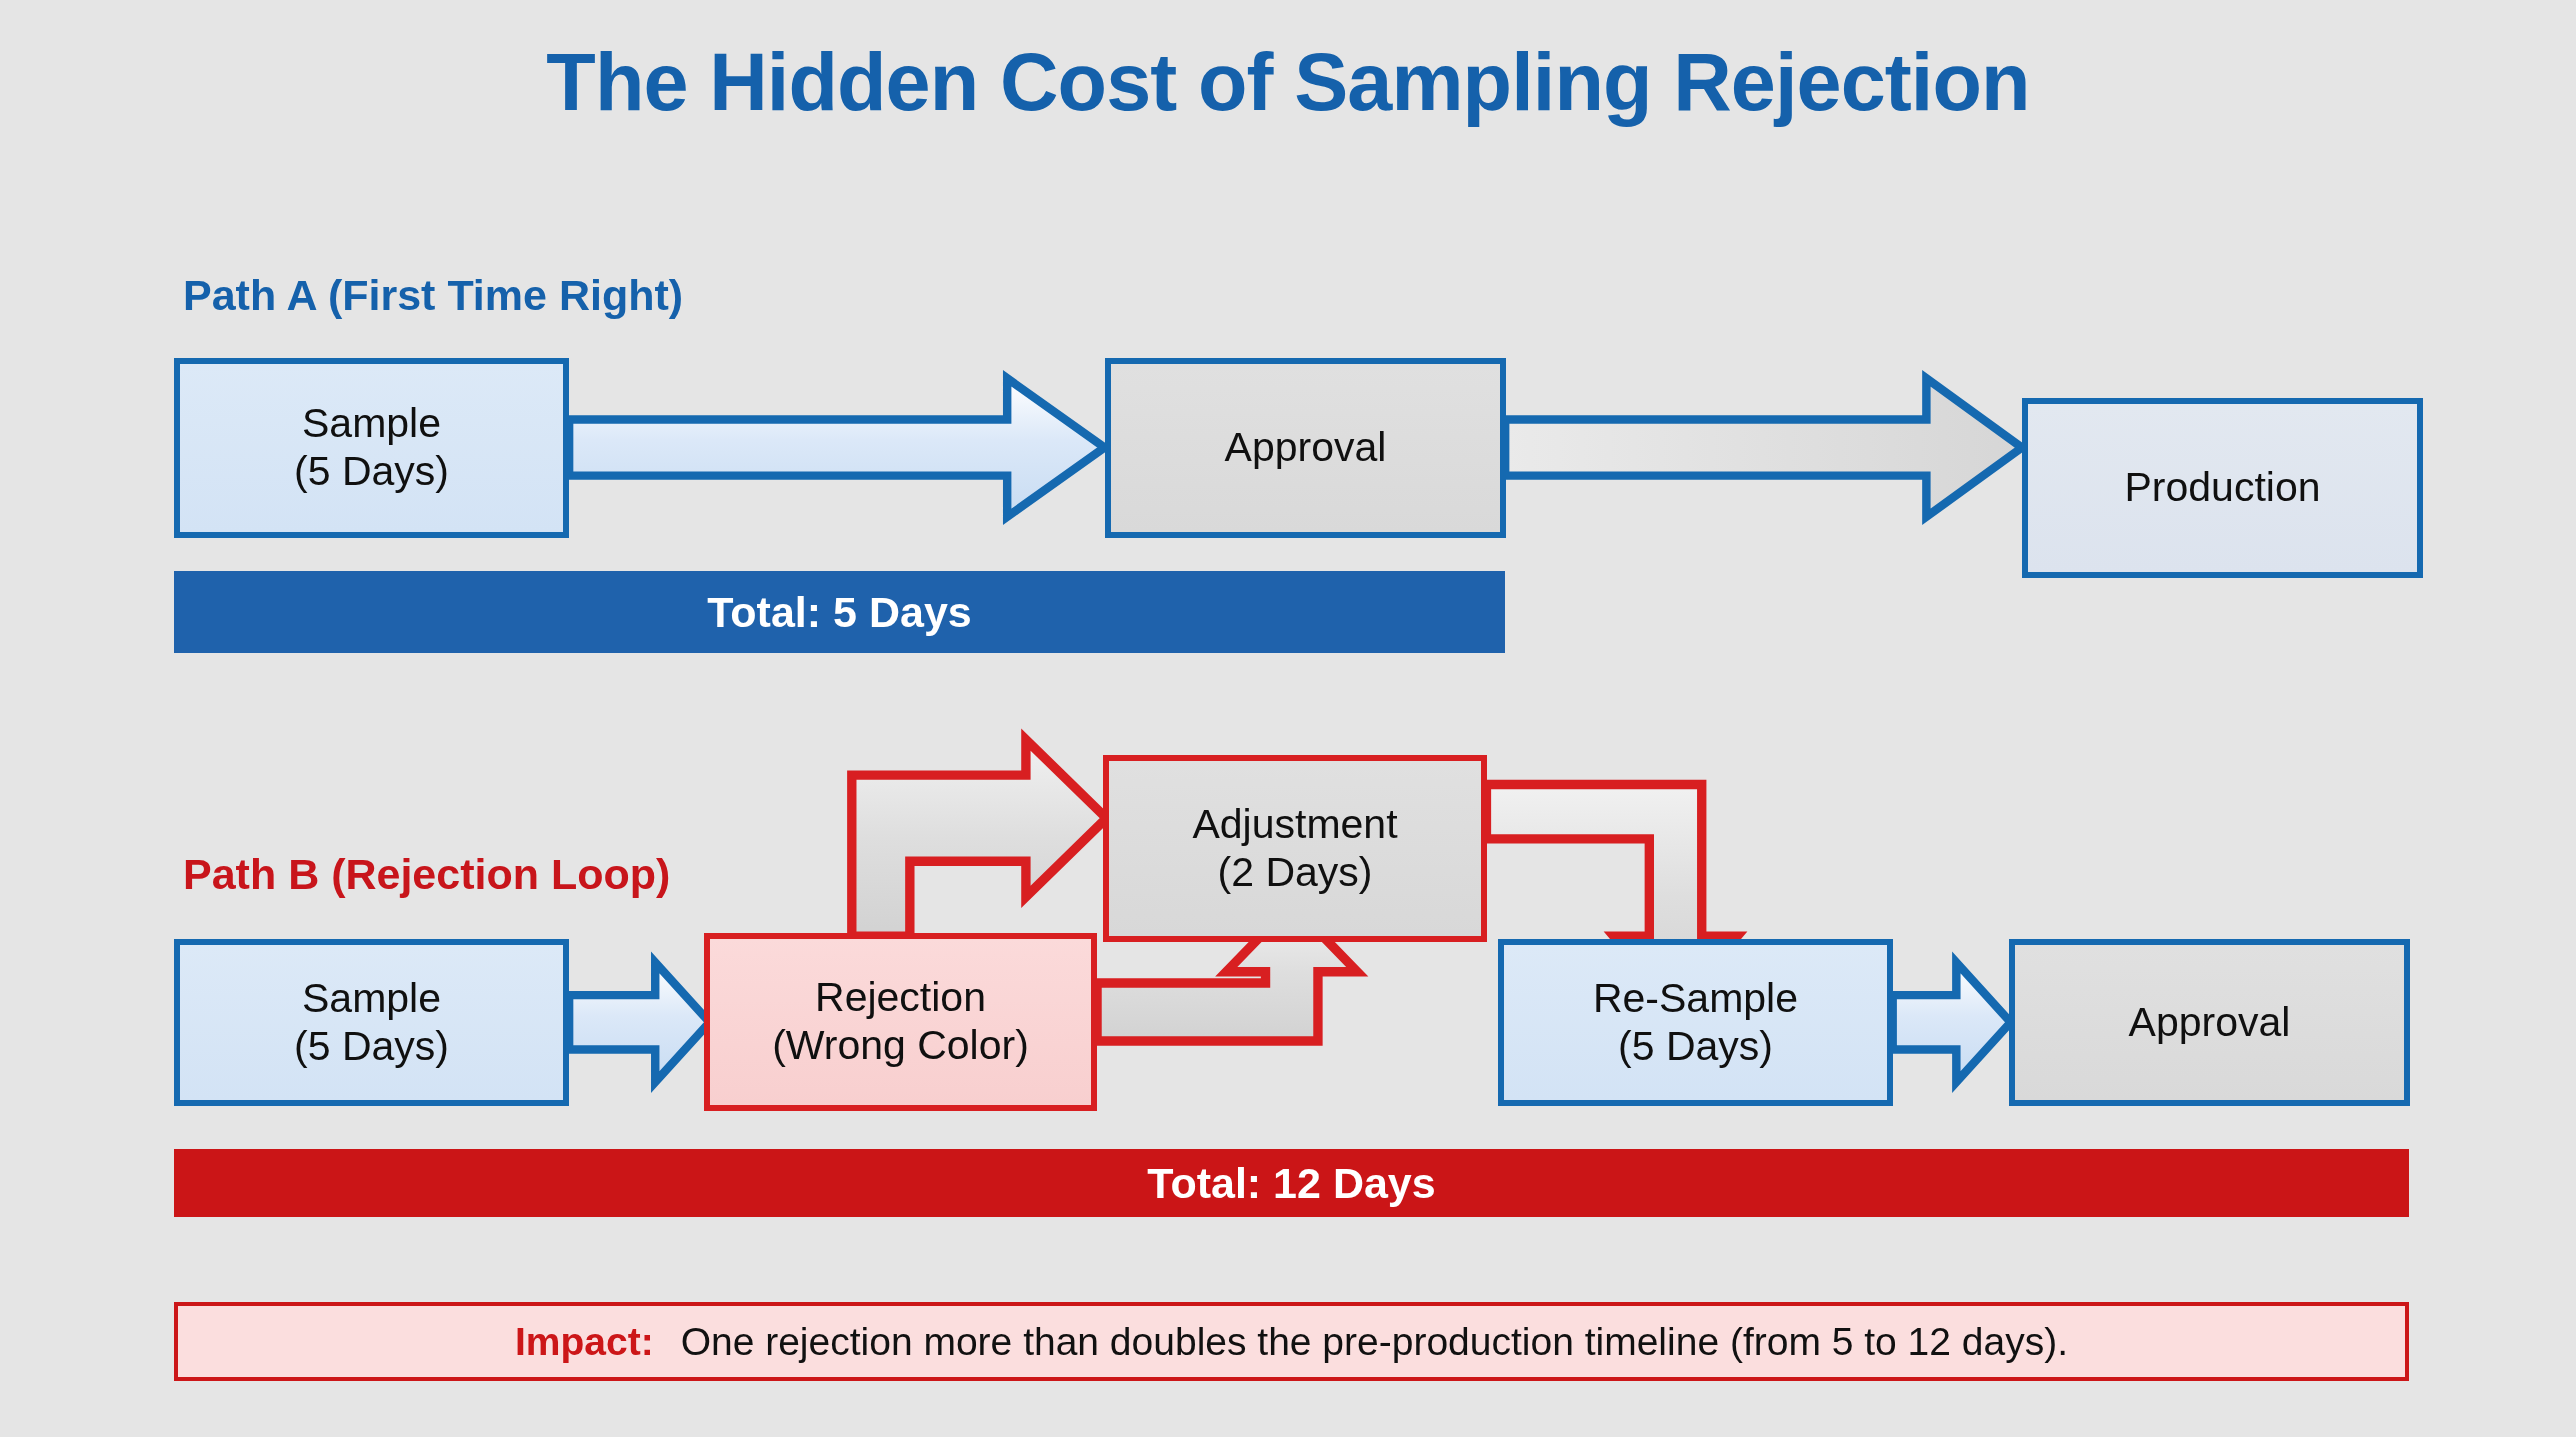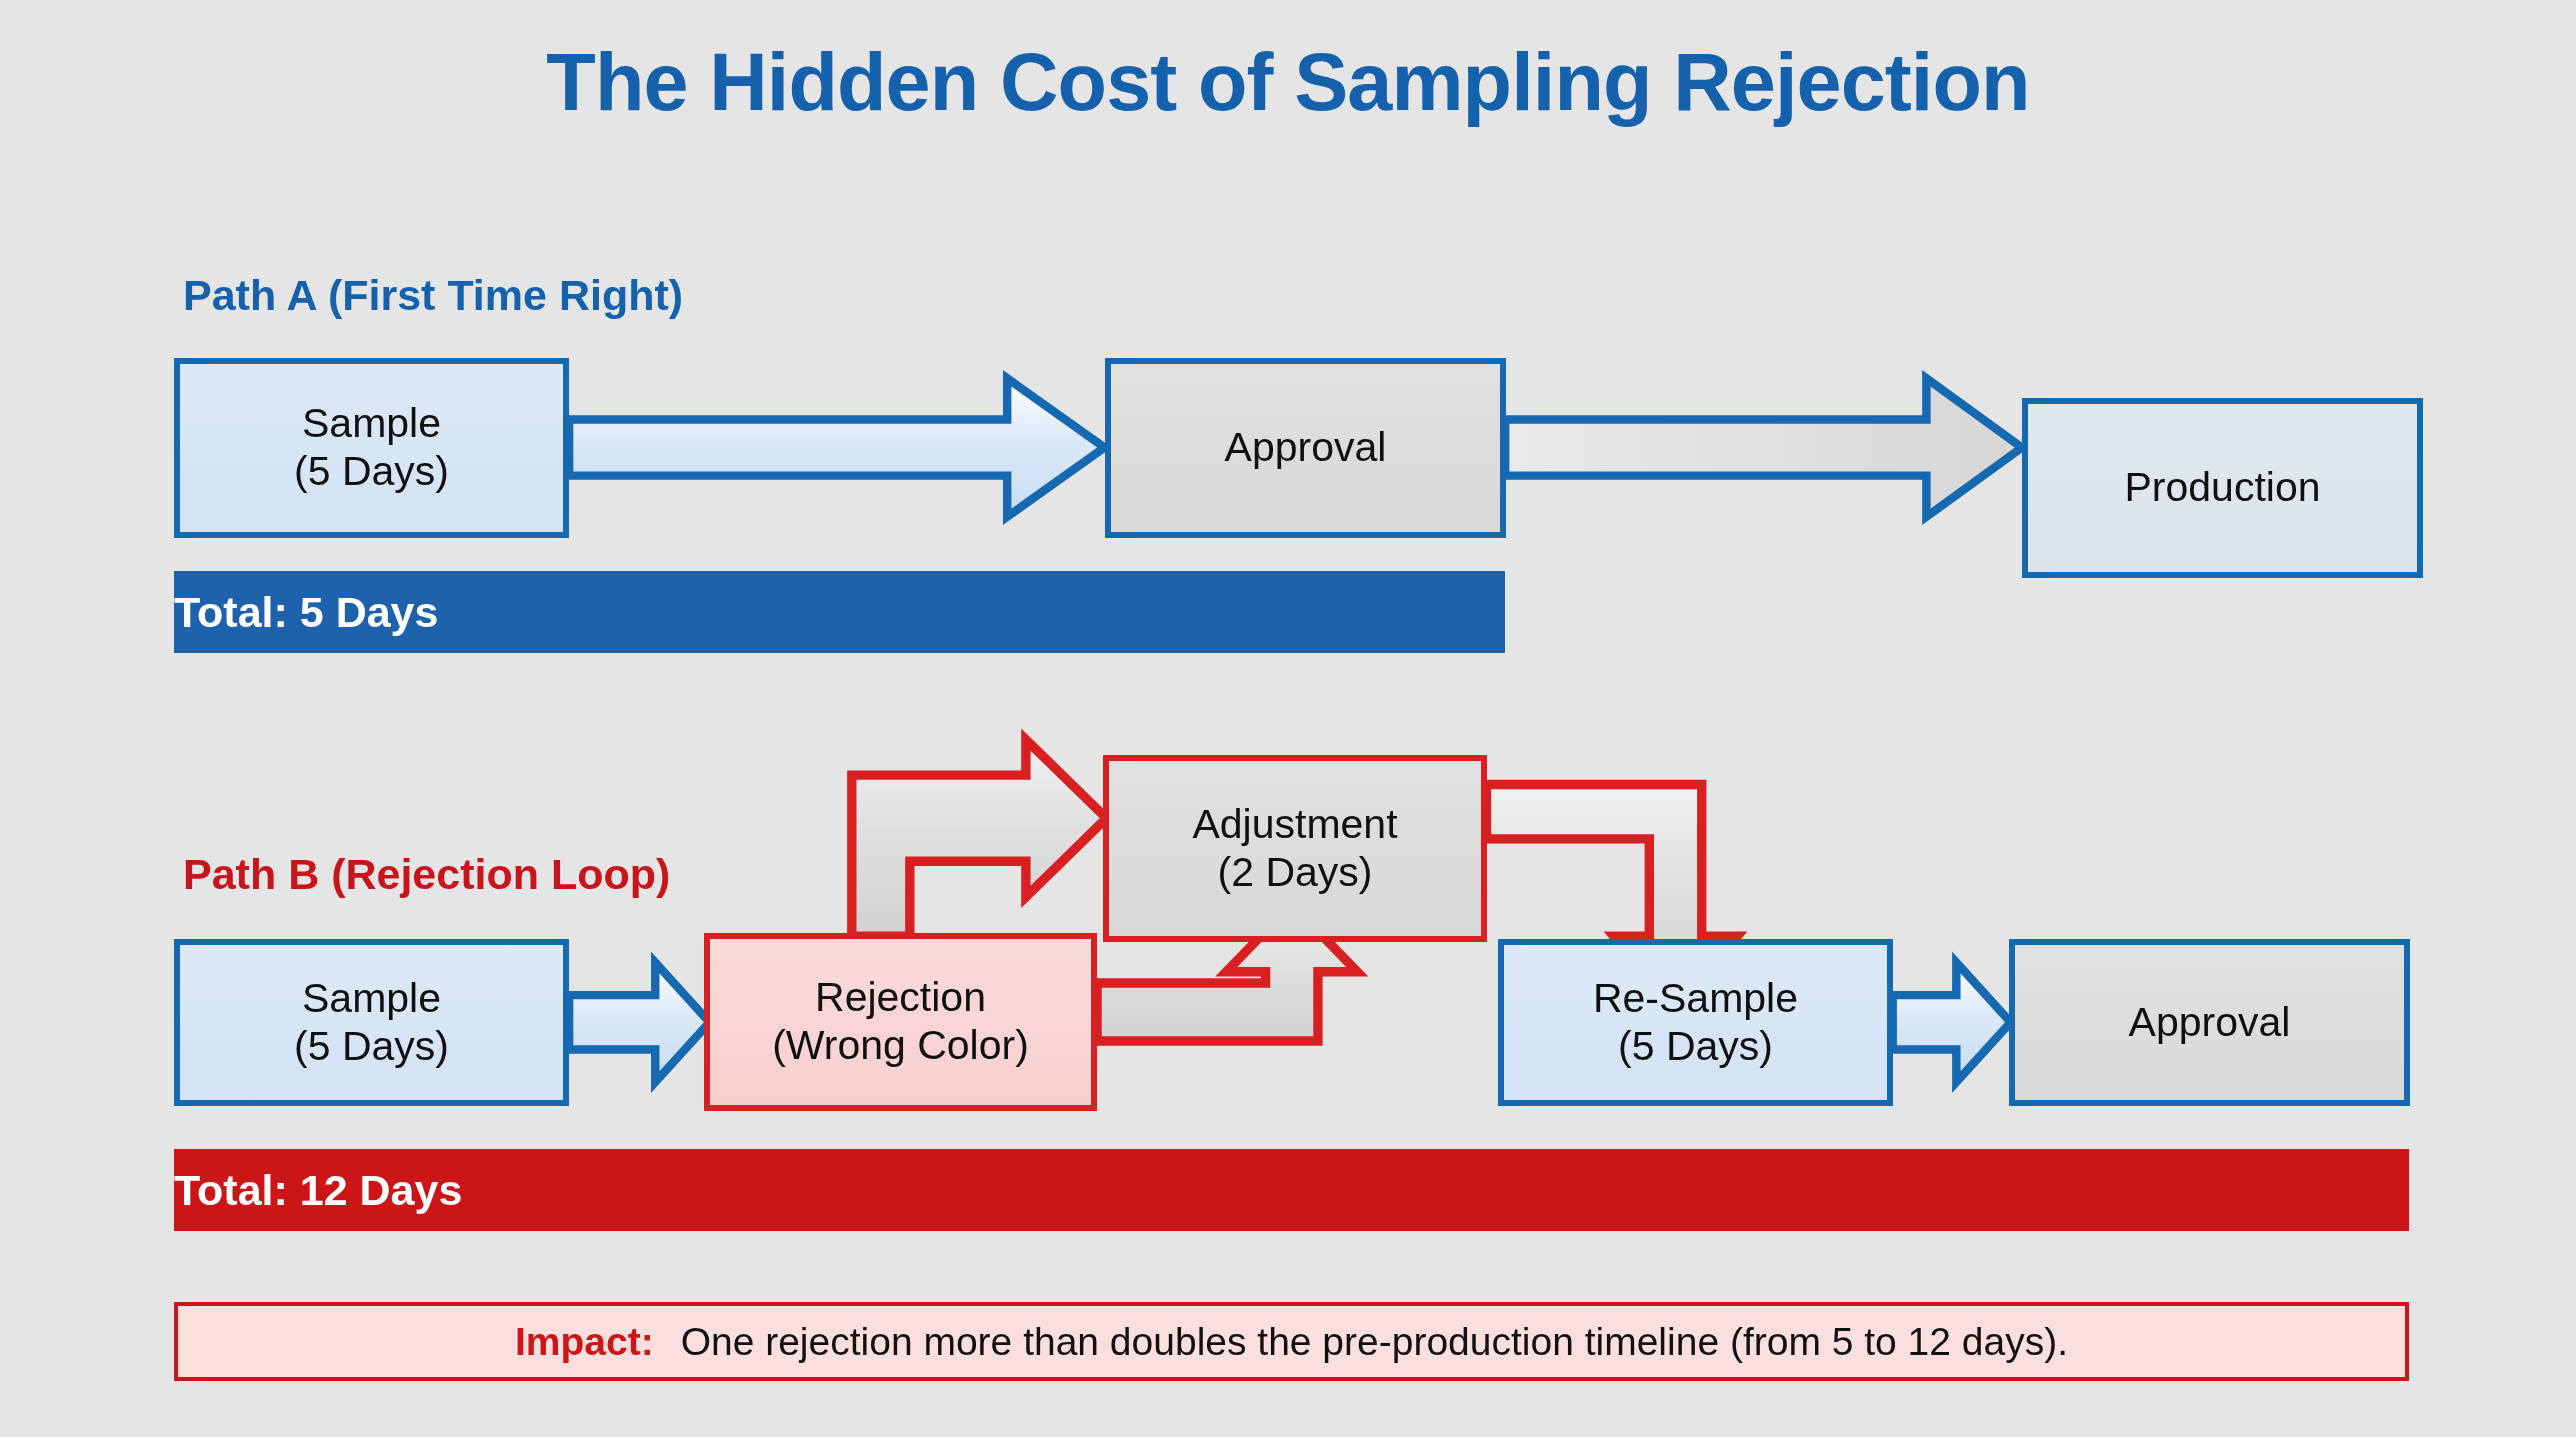--- a/index.html
+++ b/index.html
@@ -91,29 +91,29 @@
   #box-adjustment  { left: 1103px; top: 725px;  width: 384px; height: 187px; }
   #box-resample    { left: 1498px; top: 939px; width: 395px; height: 167px; align-items: center; }
   #box-approval-b  { left: 2009px; top: 939px; width: 401px; height: 167px; }
 
   
   .total-bar {
     position: absolute;
     box-sizing: border-box;
     display: flex;
     align-items: center;
-    justify-content: flex-start;
+    justify-content: center;
     color: #ffffff;
     font-size: 43px;
     font-weight: bold;
     white-space: nowrap;
     z-index: 5;
   }
   #total-a { left: 174px; top: 571px;  width: 1331px; height: 82px; background: #1f62ac; }
-  #total-b { left: 174px; top: 1149px; width: 2235px; height: 82px; background: #cb1517; }
+  #total-b { left: 174px; top: 1149px; width: 2235px; height: 68px; background: #cb1517; }
 
   
   #impact-bar {
     position: absolute;
     left: 174px;
     top: 1302px;
     width: 2235px;
     height: 79px;
     box-sizing: border-box;
     background: #fbdede;

